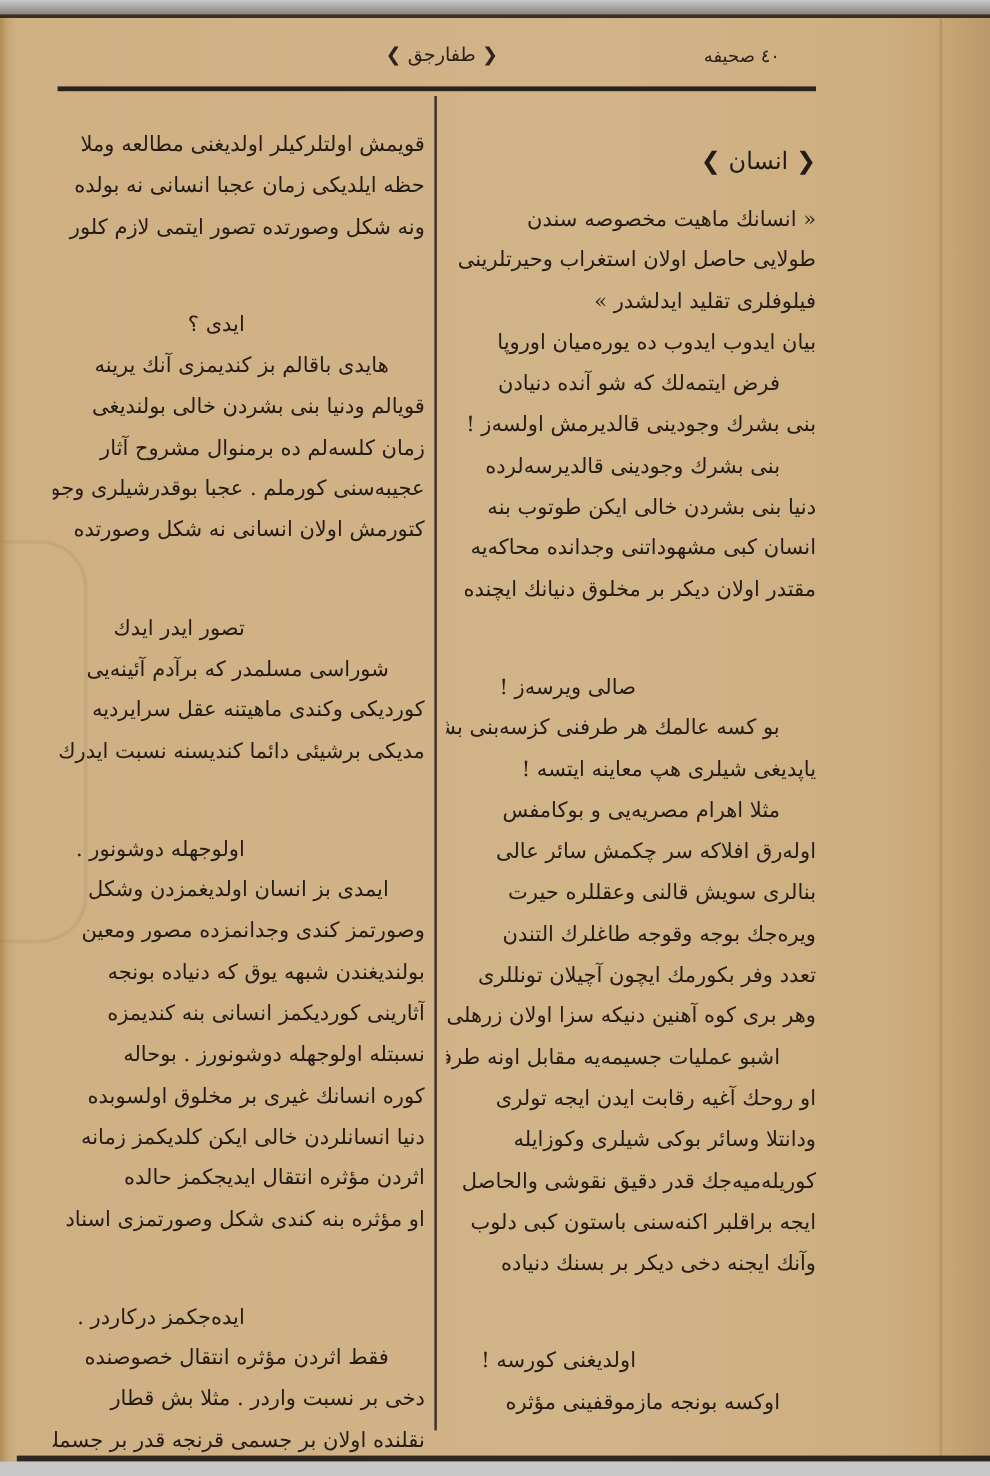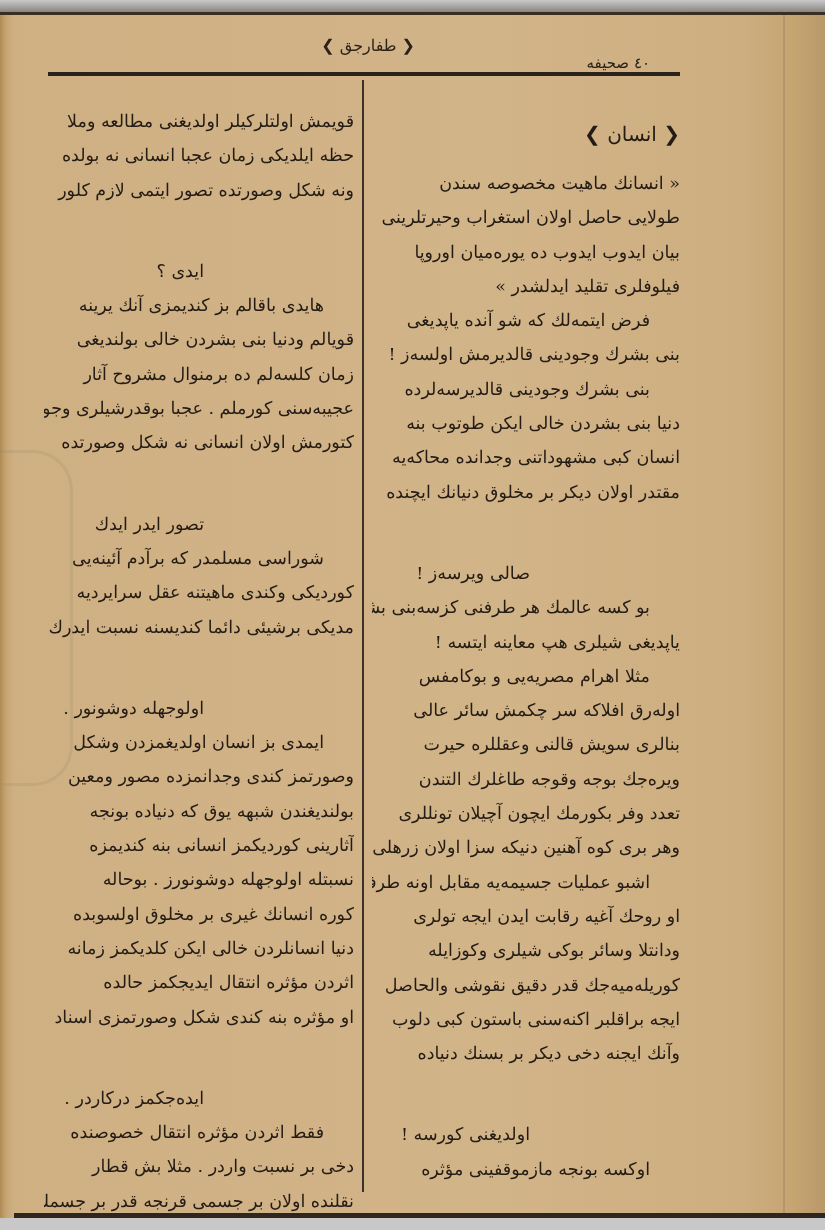--- a/index.html
+++ b/index.html
@@ -29,21 +29,21 @@
   .bottomgray {
     position: absolute; left: 0; top: 1218px; width: 825px; height: 12px;
     background: #c8c8c8;
   }
   .header {
     position: absolute; left: 48px; top: 28px; width: 632px; height: 40px;
     direction: rtl;
   }
   .page-no {
     position: absolute; right: 30px; top: 10px;
-    font-size: 15px; color: #2b2219; margin-top: 16px;
+    font-size: 15px; color: #2b2219;
   }
   .running-title {
     position: absolute; right: 265px; top: 8px;
     font-size: 16px; color: #2b2219;
   }
   .rule {
     position: absolute; left: 48px; top: 72px; width: 632px; height: 4px;
     background: #2a221b;
   }
   .divider {
@@ -79,23 +79,23 @@
   <span class="running-title">❮ طفارجق ❯</span>
 </div>
 <div class="rule"></div>
 <div class="divider"></div>
 
 <div class="col col-right">
   <div class="section-title">❮ انسان ❯</div>
   <div id="right-lines">
       <div class="line">« انسانك ماهيت مخصوصه سندن</div>
       <div class="line">طولايى حاصل اولان استغراب وحيرتلرينى</div>
+      <div class="line">فيلوفلرى تقليد ايدلشدر »</div>
       <div class="line">بيان ايدوب ايدوب ده يوره‌ميان اوروپا</div>
-      <div class="line">فيلوفلرى تقليد ايدلشدر »</div>
-      <div class="line indent">فرض ايتمه‌لك كه شو آنده ياپديغى</div>
+      <div class="line indent">فرض ايتمه‌لك كه شو آنده دنيادن</div>
       <div class="line">بنى بشرك وجودينى قالديرمش اولسه‌ز !</div>
       <div class="line indent">بنى بشرك وجودينى قالديرسه‌لرده</div>
       <div class="line">دنيا بنى بشردن خالى ايكن طوتوب بنه</div>
       <div class="line">انسان كبى مشهوداتنى وجدانده محاكه‌يه</div>
       <div class="line">مقتدر اولان ديكر بر مخلوق دنيانك ايچنده</div>
       <div class="line end">صالى ويرسه‌ز !</div>
       <div class="line indent">بو كسه عالمك هر طرفنى كزسه‌بنى بشرك</div>
       <div class="line">ياپديغى شيلرى هپ معاينه ايتسه !</div>
       <div class="line indent">مثلا اهرام مصريه‌يى و بوكامفس</div>
       <div class="line">اوله‌رق افلاكه سر چكمش سائر عالى</div>

